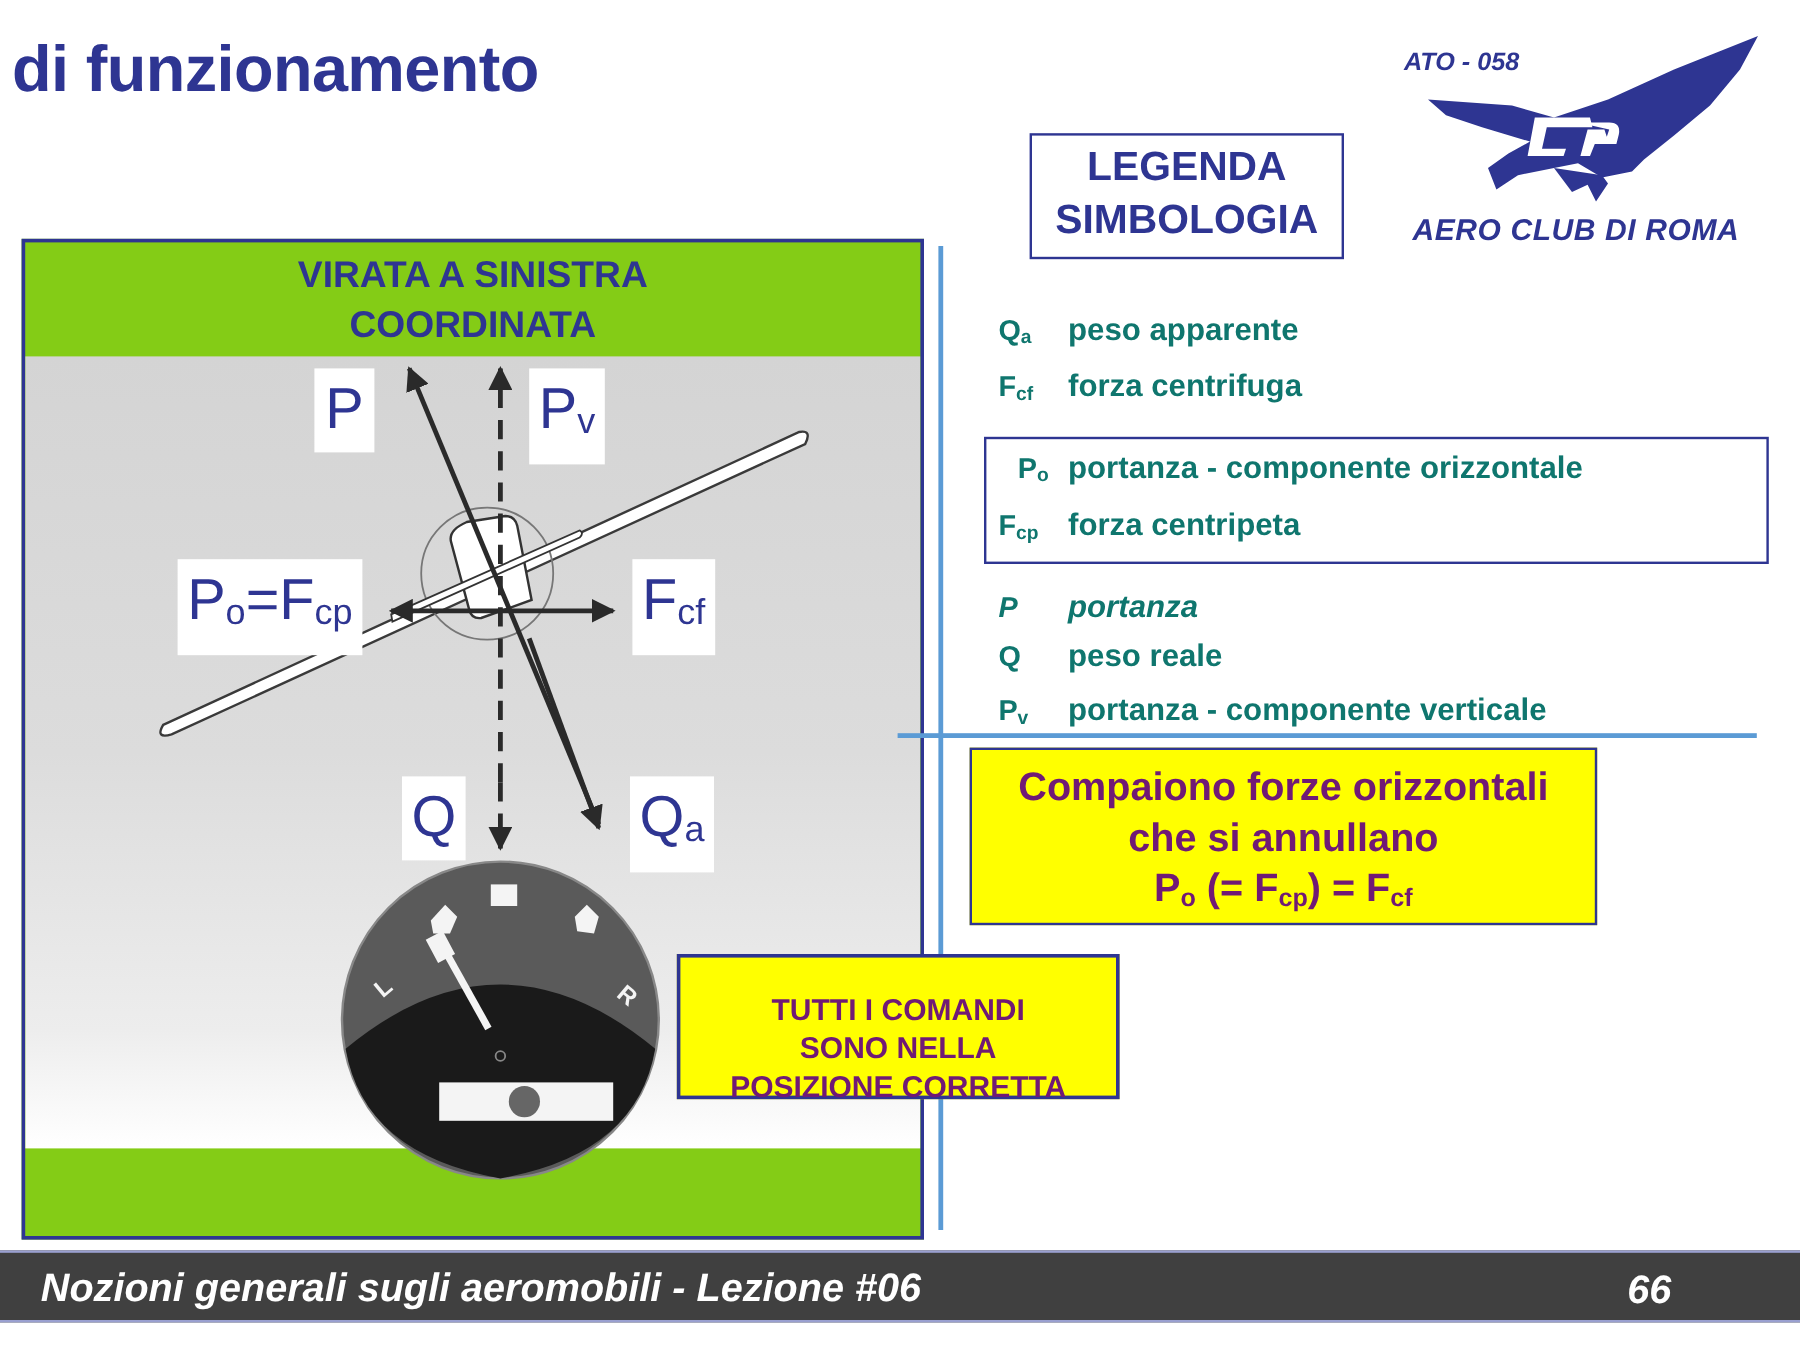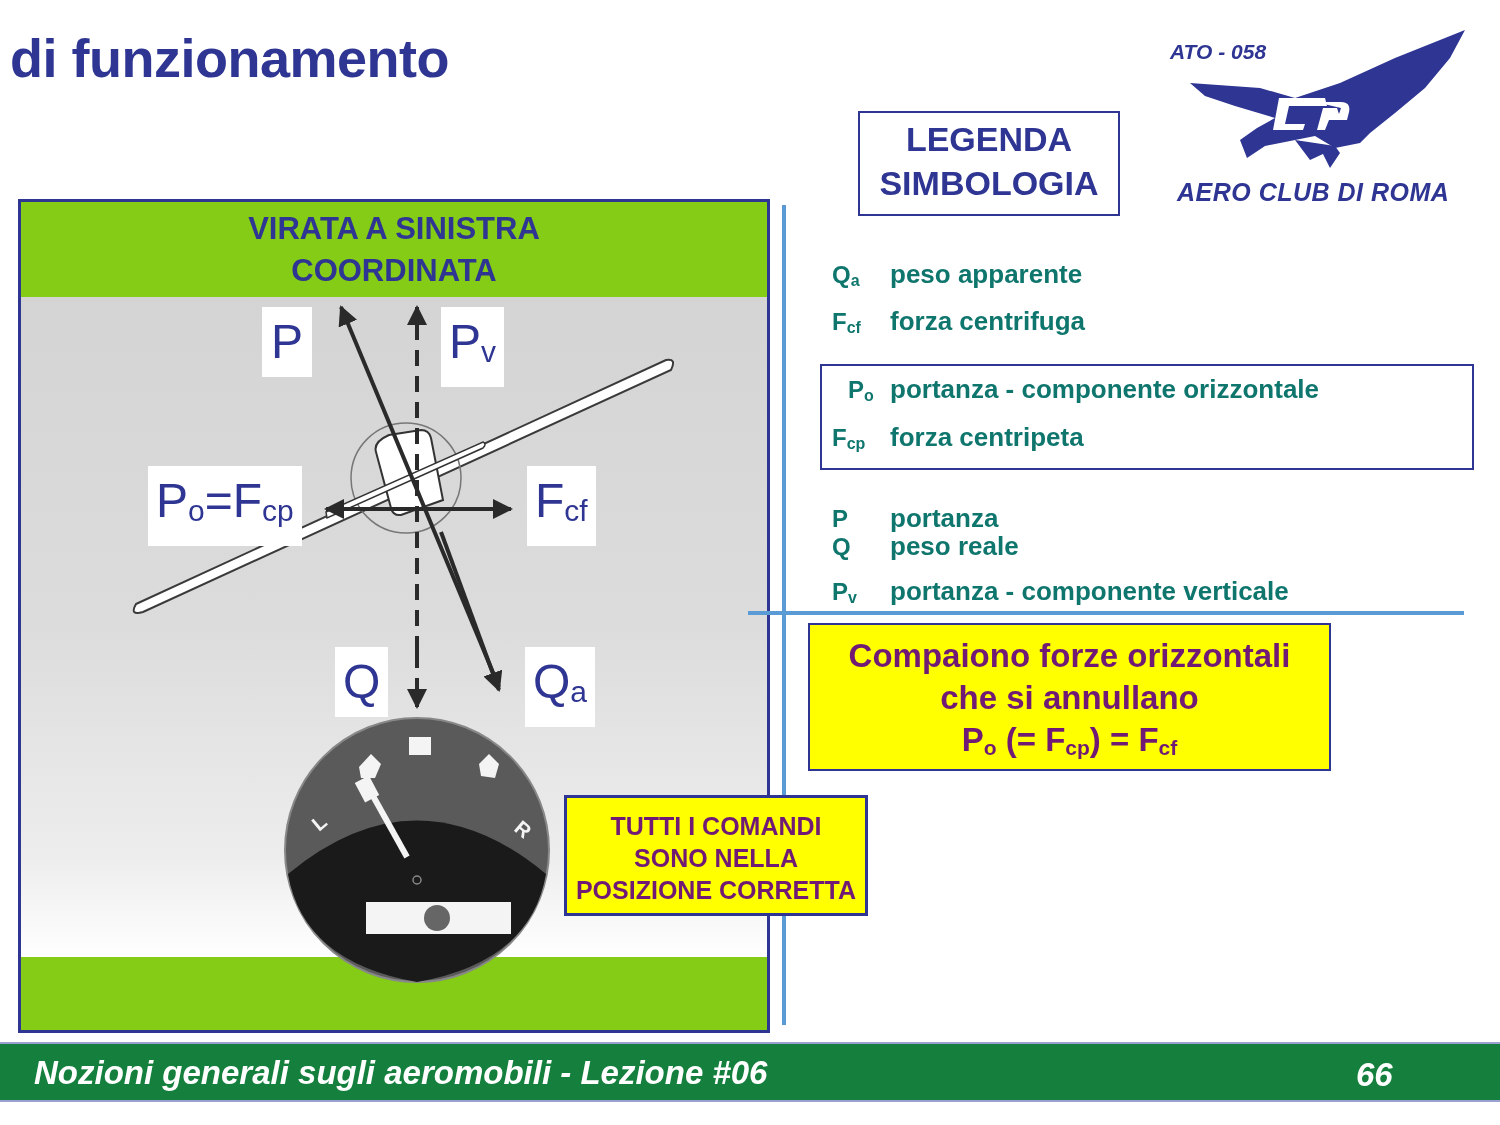--- a/index.html
+++ b/index.html
@@ -49,24 +49,24 @@
     .legend-item .sym sub { font-size: 16px; vertical-align: -3px; }
 
     .legend-box { position: absolute; left: 820px; top: 364px; width: 654px; height: 106px; border: 2px solid #2e3592; }
 
     .yellow-box {
       position: absolute; background: #ffff00; border: 2px solid #2e3592;
       color: #701a75; font-weight: bold; text-align: center;
     }
     .yb-main { left: 808px; top: 623px; width: 523px; height: 148px; font-size: 33px; line-height: 42px; padding-top: 10px; }
     .yb-main sub { font-size: 21px; vertical-align: -4px; }
-    .yb-cmd { left: 564px; top: 795px; width: 304px; height: 121px; font-size: 25px; line-height: 32px; padding-top: 12px; border-width: 3px; }
+    .yb-cmd { left: 564px; top: 795px; width: 369px; height: 121px; font-size: 25px; line-height: 32px; padding-top: 28px; border-width: 3px; }
 
     .footer {
-      position: absolute; left: 0; top: 1042px; width: 1500px; height: 60px; background: #15803d;
+      position: absolute; left: 0; top: 1042px; width: 1500px; height: 60px; background: #404040;
       border-top: 2px solid #9aa0d0; border-bottom: 2px solid #9aa0d0;
     }
     .footer .ftitle { position: absolute; left: 34px; top: 10px; font-size: 33px; font-weight: bold; font-style: italic; color: #ffffff; }
     .footer .fpage { position: absolute; left: 1356px; top: 12px; font-size: 33px; font-weight: bold; font-style: italic; color: #ffffff; }
   </style>
 </head>
 <body>
 
 <div class="title">
   <div>di funzionamento</div>
@@ -169,21 +169,21 @@
 </div>
 
 <div class="legend-box"></div>
 <div class="legend-item" style="left:832px; top:373px;text-align:center;">
   <span class="sym"><span>P</span><sub>o</sub></span><span>portanza - componente orizzontale</span>
 </div>
 <div class="legend-item" style="left:832px; top:421px;">
   <span class="sym"><span>F</span><sub>cp</sub></span><span>forza centripeta</span>
 </div>
 
-<div class="legend-item" style="left:832px; top:502px;">
+<div class="legend-item" style="left:832px; top:489px;font-style:italic;">
   <span class="sym"><span>P</span></span><span>portanza</span>
 </div>
 <div class="legend-item" style="left:832px; top:530px;">
   <span class="sym"><span>Q</span></span><span>peso reale</span>
 </div>
 <div class="legend-item" style="left:832px; top:575px;">
   <span class="sym"><span>P</span><sub>v</sub></span><span>portanza - componente verticale</span>
 </div>
 
 <div class="yellow-box yb-main">

